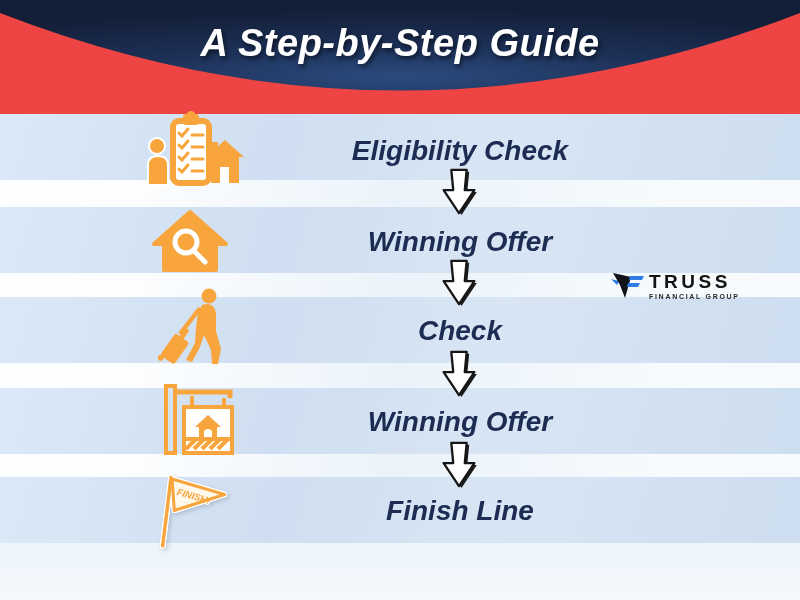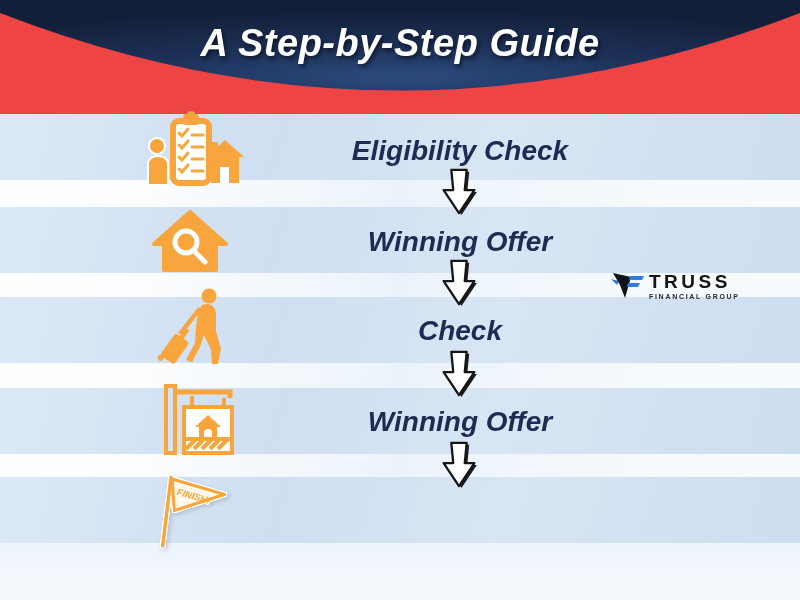--- a/index.html
+++ b/index.html
@@ -144,20 +144,21 @@
       <rect x="13" y="4" width="3.5" height="72" rx="1.5" fill="#F7A53C"></rect>
       <path d="M16,7 L70,16 L22,38 Z" fill="#FFF9EC" stroke="#F7A53C" stroke-width="3" stroke-linejoin="round"></path>
       <text transform="translate(22,22) rotate(9)" font-size="9.5" font-weight="bold" font-style="italic" fill="#F7A53C">FINISH!</text>
     </g>
   </svg>
 
   <div class="step-label" id="label-1">Eligibility Check</div>
   <div class="step-label" id="label-2">Winning Offer</div>
   <div class="step-label" id="label-3">Check</div>
   <div class="step-label" id="label-4">Winning Offer</div>
+  <div class="step-label" id="label-5">Finish Line</div>
 
   <svg class="arrow" id="arrow-1" viewBox="0 0 46 50">
     <path d="M15,2 H31 L29,23 H39 L23,47 L7,23 H17 Z" transform="translate(2.6,2)" fill="#1b1b1b"></path>
     <path d="M15,2 H31 L29,23 H39 L23,47 L7,23 H17 Z" fill="#ffffff" stroke="#161616" stroke-width="2.4" stroke-linejoin="round"></path>
   </svg>
   <svg class="arrow" id="arrow-2" viewBox="0 0 46 50">
     <path d="M15,2 H31 L29,23 H39 L23,47 L7,23 H17 Z" transform="translate(2.6,2)" fill="#1b1b1b"></path>
     <path d="M15,2 H31 L29,23 H39 L23,47 L7,23 H17 Z" fill="#ffffff" stroke="#161616" stroke-width="2.4" stroke-linejoin="round"></path>
   </svg>
   <svg class="arrow" id="arrow-3" viewBox="0 0 46 50">

